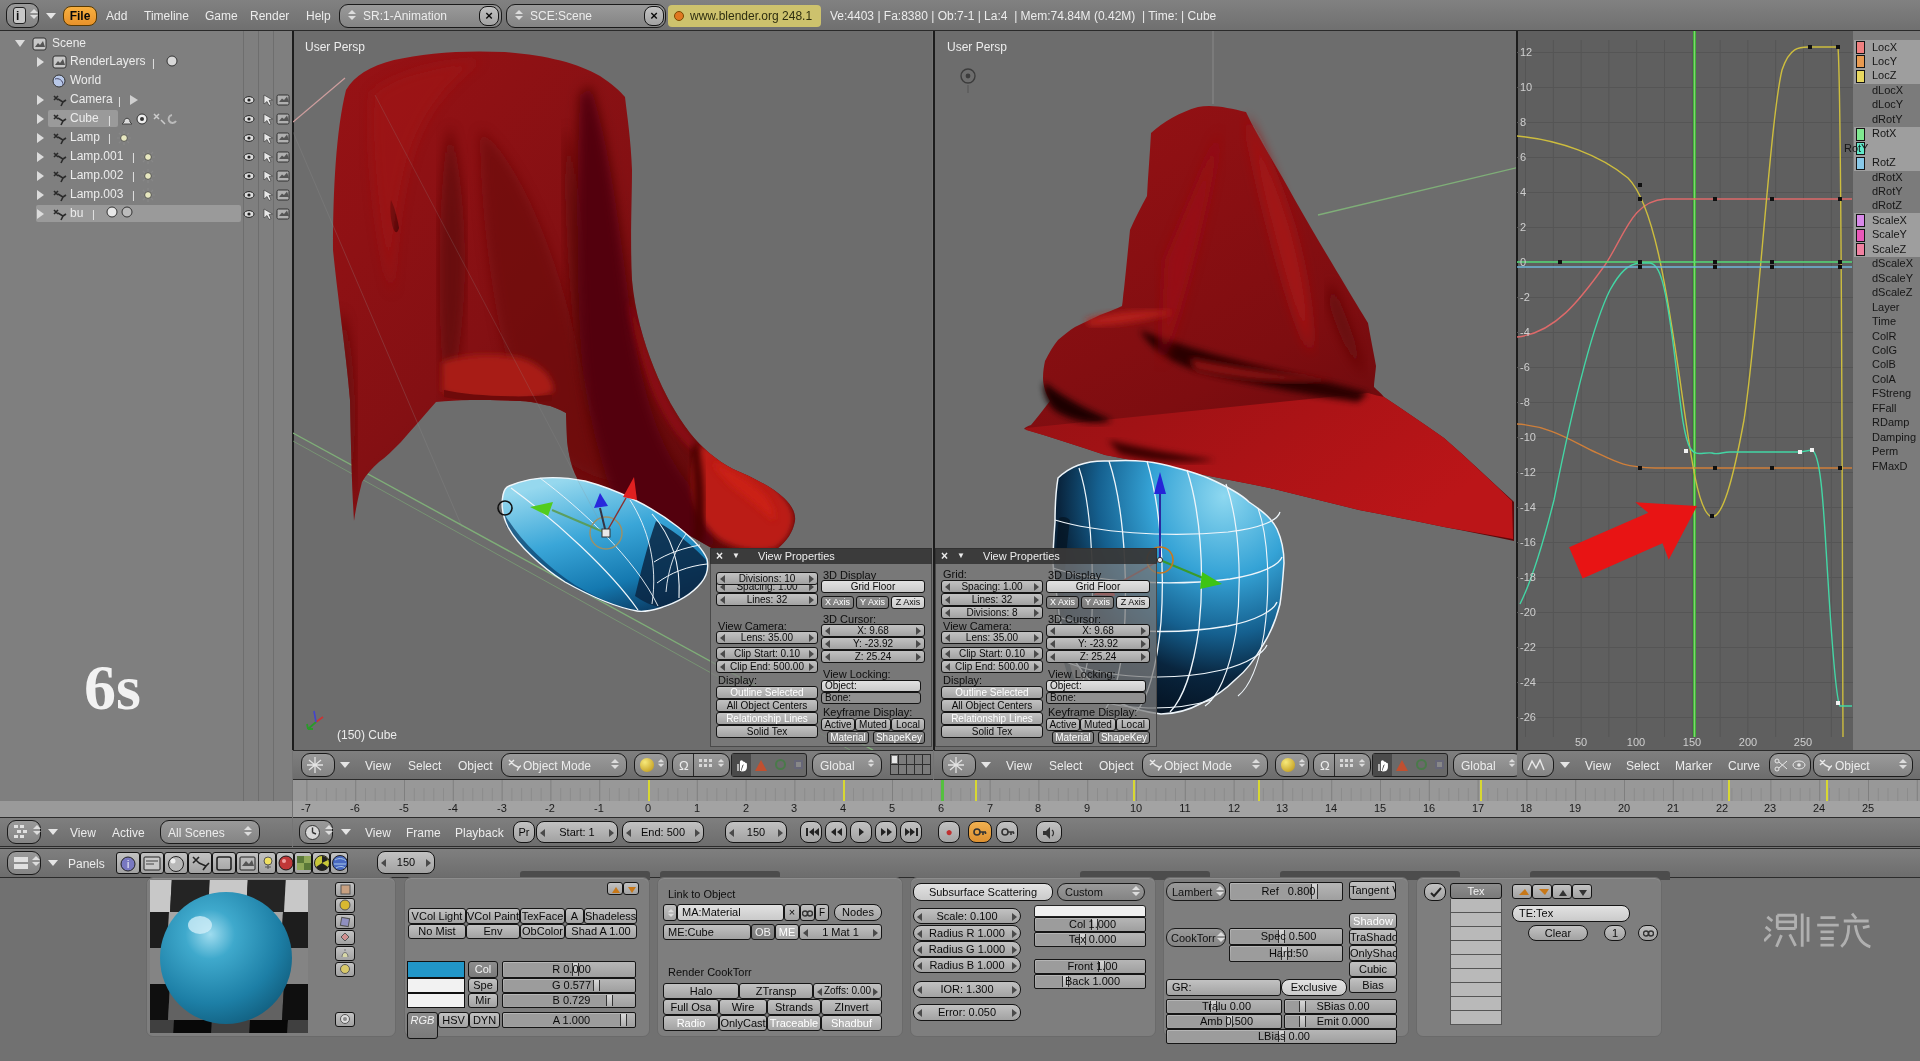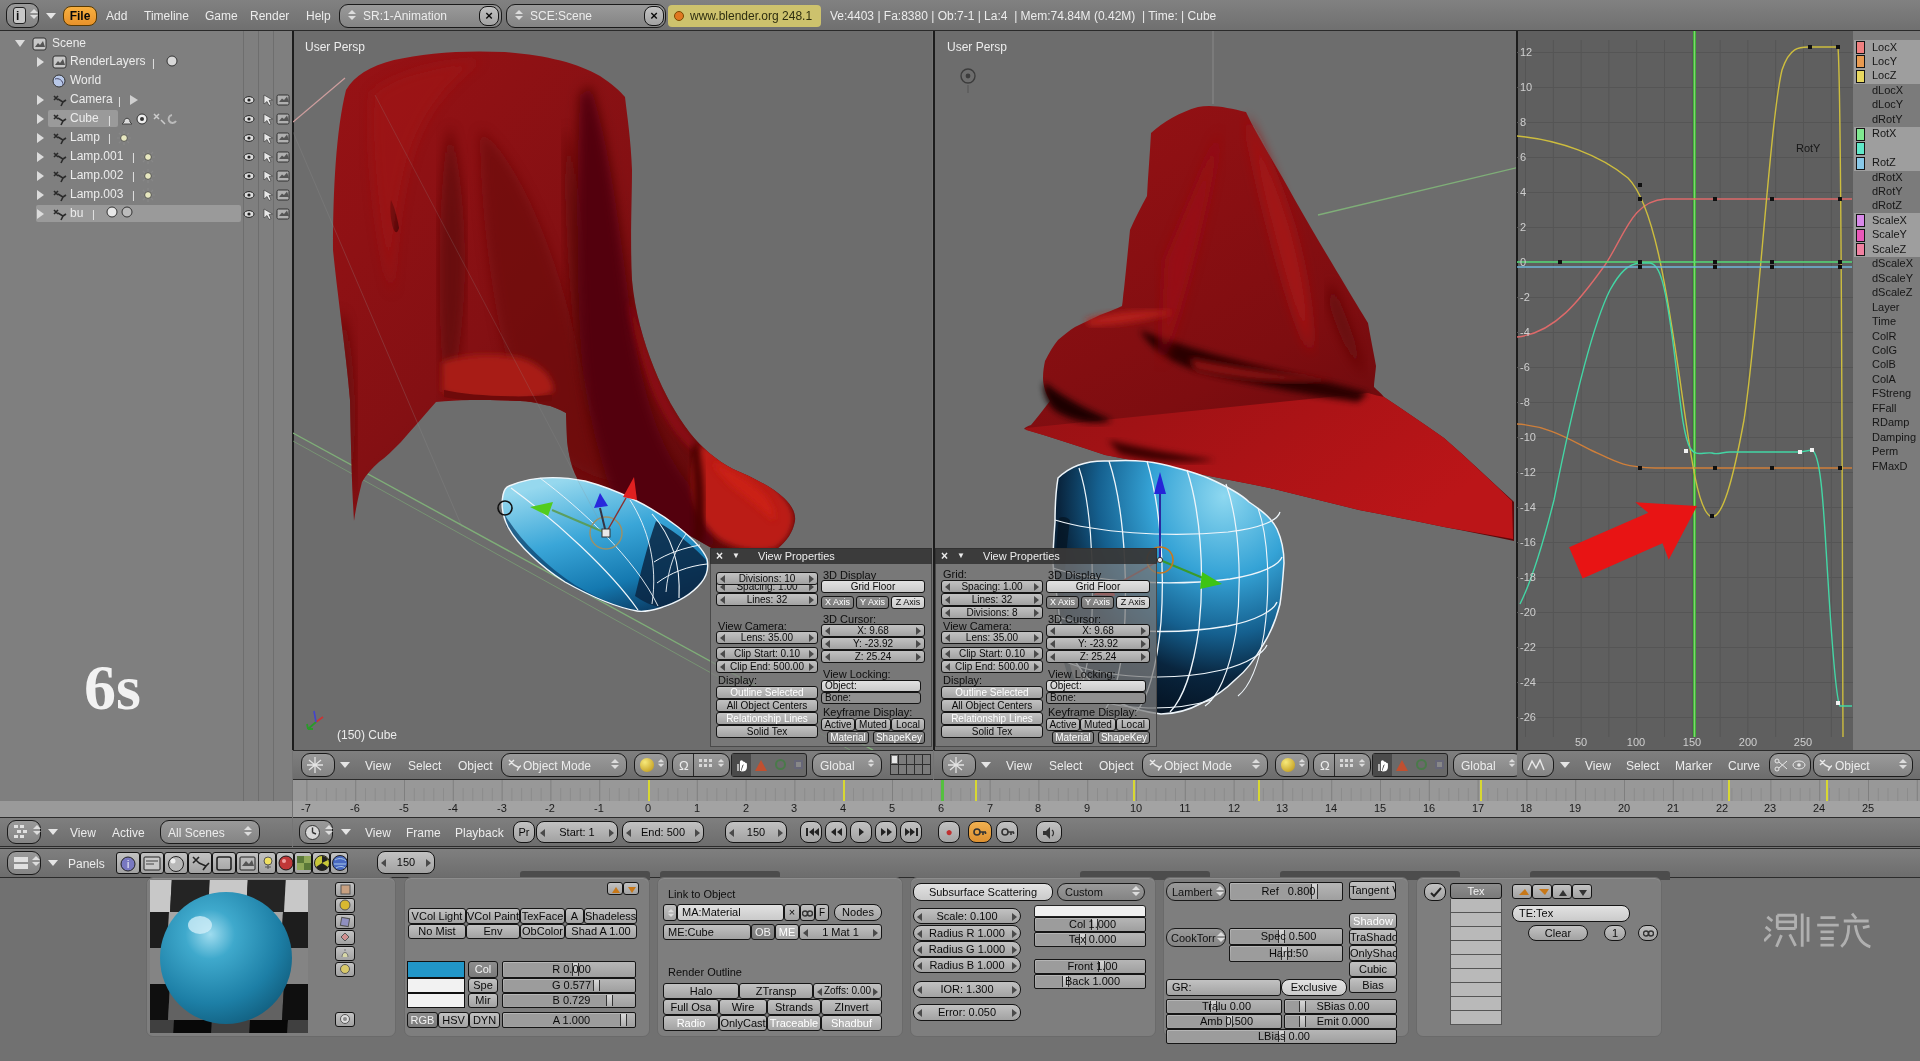--- a/index.html
+++ b/index.html
@@ -463,21 +463,21 @@
 <div class="abs" style="left:1856px;top:70px;width:9px;height:13px;background:#e8d860;border:1px solid #151515"></div>
 <div class="lbl" style="left:1872px;top:69px;font-size:11px;color:#161616">LocZ</div>
 <div class="lbl" style="left:1872px;top:84px;font-size:11px;color:#161616">dLocX</div>
 <div class="lbl" style="left:1872px;top:98px;font-size:11px;color:#161616">dLocY</div>
 <div class="lbl" style="left:1872px;top:113px;font-size:11px;color:#161616">dRotY</div>
 <div class="abs" style="left:1854px;top:127px;width:66px;height:15px;background:#9e9e9e"></div>
 <div class="abs" style="left:1856px;top:128px;width:9px;height:13px;background:#80e890;border:1px solid #151515"></div>
 <div class="lbl" style="left:1872px;top:127px;font-size:11px;color:#161616">RotX</div>
 <div class="abs" style="left:1854px;top:141px;width:66px;height:15px;background:#9e9e9e"></div>
 <div class="abs" style="left:1856px;top:142px;width:9px;height:13px;background:#60e8c8;border:1px solid #151515"></div>
-<div class="lbl" style="left:1796px;top:142px;font-size:11px;color:#161616">RotY</div>
+<div class="lbl" style="left:1844px;top:142px;font-size:11px;color:#161616">RotY</div>
 <div class="abs" style="left:1854px;top:156px;width:66px;height:15px;background:#9e9e9e"></div>
 <div class="abs" style="left:1856px;top:157px;width:9px;height:13px;background:#88c8e8;border:1px solid #151515"></div>
 <div class="lbl" style="left:1872px;top:156px;font-size:11px;color:#161616">RotZ</div>
 <div class="lbl" style="left:1872px;top:171px;font-size:11px;color:#161616">dRotX</div>
 <div class="lbl" style="left:1872px;top:185px;font-size:11px;color:#161616">dRotY</div>
 <div class="lbl" style="left:1872px;top:199px;font-size:11px;color:#161616">dRotZ</div>
 <div class="abs" style="left:1854px;top:213px;width:66px;height:15px;background:#9e9e9e"></div>
 <div class="abs" style="left:1856px;top:214px;width:9px;height:13px;background:#d888e8;border:1px solid #151515"></div>
 <div class="lbl" style="left:1872px;top:214px;font-size:11px;color:#161616">ScaleX</div>
 <div class="abs" style="left:1854px;top:228px;width:66px;height:15px;background:#9e9e9e"></div>
@@ -1078,21 +1078,21 @@
 <div class="b " style="left:565px;top:924px;width:72px;height:15px;line-height:13px;font-size:11px;">Shad A 1.00</div>
 <div class="abs" style="left:407px;top:961px;width:58px;height:17px;background:#2196c8;border:1px solid #111"></div>
 <div class="abs" style="left:407px;top:978px;width:58px;height:15px;background:#f2f2f2;border:1px solid #111"></div>
 <div class="abs" style="left:407px;top:993px;width:58px;height:15px;background:#f2f2f2;border:1px solid #111"></div>
 <div class="b pr" style="left:468px;top:961px;width:30px;height:17px;line-height:15px;font-size:11px;">Col</div>
 <div class="b " style="left:468px;top:978px;width:30px;height:15px;line-height:13px;font-size:11px;">Spe</div>
 <div class="b " style="left:468px;top:993px;width:30px;height:15px;line-height:13px;font-size:11px;">Mir</div>
 <div class="sl" style="left:502px;top:961px;width:134px;height:17px;line-height:15px"><div class="fill" style="left:1px;width:69px;background:#9c9c9c"></div><div class="knob" style="left:69px"></div><span style="position:relative">R 0.000</span></div>
 <div class="sl" style="left:502px;top:978px;width:134px;height:15px;line-height:13px"><div class="fill" style="left:1px;width:90px;background:#9c9c9c"></div><div class="knob" style="left:90px"></div><span style="position:relative">G 0.577</span></div>
 <div class="sl" style="left:502px;top:993px;width:134px;height:15px;line-height:13px"><div class="fill" style="left:1px;width:103px;background:#9c9c9c"></div><div class="knob" style="left:103px"></div><span style="position:relative">B 0.729</span></div>
-<div class="b pr" style="left:407px;top:1012px;width:31px;height:16px;line-height:14px;font-size:11px;">RGB</div>
+<div class="b pr" style="left:407px;top:1012px;width:31px;height:27px;line-height:14px;font-size:11px;font-style:italic;">RGB</div>
 <div class="b " style="left:438px;top:1012px;width:31px;height:16px;line-height:14px;font-size:11px;">HSV</div>
 <div class="b " style="left:469px;top:1012px;width:31px;height:16px;line-height:14px;font-size:11px;">DYN</div>
 <div class="sl" style="left:502px;top:1012px;width:134px;height:16px;line-height:14px"><div class="fill" style="left:1px;width:117px;background:#9c9c9c"></div><div class="knob" style="left:117px"></div><span style="position:relative">A 1.000</span></div>
 <div class="panel" style="left:657px;top:877px;width:246px;height:160px"></div>
 <div class="lbl" style="left:668px;top:888px;font-size:11px;">Link to Object</div>
 <div class="b" style="left:663px;top:904px;width:14px;height:17px">
       <div class="ud" style="left:3px;top:4px;transform:scale(0.8)"></div>
     </div>
 <div class="b lt" style="left:677px;top:904px;width:107px;height:17px;line-height:15px;font-size:11px;text-align:left;padding-left:4px">MA:Material</div>
 <div class="b " style="left:784px;top:904px;width:16px;height:17px;line-height:15px;font-size:11px;">×</div>
@@ -1101,21 +1101,21 @@
         <circle cx="3" cy="4.5" r="2.5" fill="none" stroke="#333" stroke-width="1.4"></circle>
         <circle cx="8" cy="4.5" r="2.5" fill="none" stroke="#333" stroke-width="1.4"></circle>
       </svg>
     </div>
 <div class="b " style="left:815px;top:904px;width:14px;height:17px;line-height:15px;font-size:10px;">F</div>
 <div class="b rd" style="left:834px;top:904px;width:48px;height:17px;line-height:15px;font-size:11px;">Nodes</div>
 <div class="b " style="left:663px;top:924px;width:88px;height:16px;line-height:14px;font-size:11px;text-align:left;padding-left:4px">ME:Cube</div>
 <div class="b pr" style="left:751px;top:924px;width:24px;height:16px;line-height:14px;font-size:11px;">OB</div>
 <div class="b " style="left:775px;top:924px;width:24px;height:16px;line-height:14px;font-size:11px;"><span style="color:#fff">ME</span></div>
 <div class="b " style="left:799px;top:924px;width:83px;height:16px;line-height:14px;font-size:11px">1 Mat 1<div class="tl" style="left:3px;top:4px"></div><div class="tr" style="right:3px;top:4px"></div></div>
-<div class="lbl" style="left:668px;top:966px;font-size:11px;">Render Outline</div>
+<div class="lbl" style="left:668px;top:966px;font-size:11px;">Render CookTorr</div>
 <div class="b " style="left:663px;top:983px;width:76px;height:16px;line-height:14px;font-size:11px;">Halo</div>
 <div class="b " style="left:739px;top:983px;width:74px;height:16px;line-height:14px;font-size:11px;">ZTransp</div>
 <div class="b " style="left:813px;top:983px;width:69px;height:16px;line-height:14px;font-size:10px">Zoffs: 0.00<div class="tl" style="left:3px;top:4px"></div><div class="tr" style="right:3px;top:4px"></div></div>
 <div class="b " style="left:663px;top:999px;width:56px;height:16px;line-height:14px;font-size:11px;">Full Osa</div>
 <div class="b " style="left:719px;top:999px;width:48px;height:16px;line-height:14px;font-size:11px;">Wire</div>
 <div class="b " style="left:767px;top:999px;width:54px;height:16px;line-height:14px;font-size:11px;">Strands</div>
 <div class="b " style="left:821px;top:999px;width:61px;height:16px;line-height:14px;font-size:11px;">ZInvert</div>
 <div class="b " style="left:663px;top:1015px;width:56px;height:16px;line-height:14px;font-size:11px;"><span style="color:#fff">Radio</span></div>
 <div class="b " style="left:719px;top:1015px;width:48px;height:16px;line-height:14px;font-size:11px;">OnlyCast</div>
 <div class="b " style="left:767px;top:1015px;width:54px;height:16px;line-height:14px;font-size:11px;"><span style="color:#fff">Traceable</span></div>

